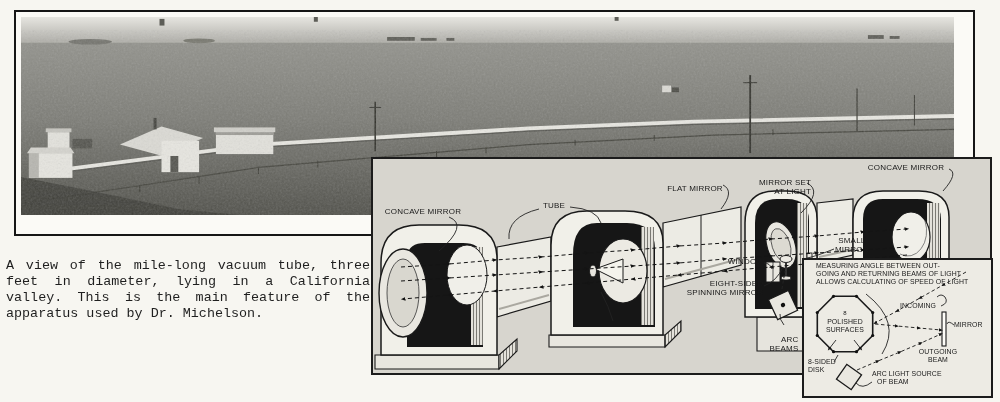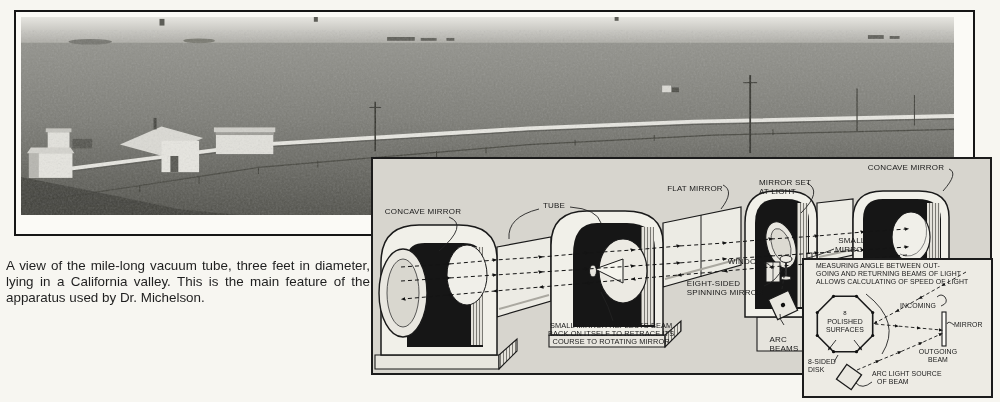--- a/index.html
+++ b/index.html
@@ -3,30 +3,30 @@
 <meta charset="utf-8">
 <style>
   html,body{margin:0;padding:0;background:#e9e8e3;}
   .page{position:relative;width:1000px;height:402px;background:#f7f6f1;overflow:hidden;
         font-family:"Liberation Sans",sans-serif;}
   
   .photo-frame{position:absolute;left:14px;top:10px;width:947px;height:212px;
                border:2px solid #161616;background:#fbfaf6;padding:5px;z-index:1;}
   .photo-frame svg{display:block;}
   
-  .caption{position:absolute;color:#1f1f1f;font-family:Liberation Sans, sans-serif;
+  .caption{position:absolute;color:#1f1f1f;font-family:Liberation Mono, monospace;
            text-align:justify;z-index:2;}
   .caption-1{left:6px;top:245px;width:364px;font-size:13.4px;line-height:16px;}
   .caption-2{left:51px;top:310px;width:319px;font-size:13.4px;line-height:15.2px;}
   
   .panel{position:absolute;left:371px;top:157px;width:621px;height:218px;
          background:#d7d5ce;border:2px solid #1c1c1c;box-sizing:border-box;z-index:3;}
   .panel svg{position:absolute;left:0;top:0;}
   .lbl{position:absolute;font-size:8px;line-height:8.6px;letter-spacing:.2px;
-       color:#191919;white-space:nowrap;text-align:left;transform:translateX(-50%);
+       color:#191919;white-space:nowrap;text-align:right;transform:translateX(-50%);
        font-family:"Liberation Sans",sans-serif;}
   .lbl.left{transform:none;text-align:center;}
   .lbl.note{font-size:7.4px;line-height:8.2px;letter-spacing:.1px;}
   
   .inset{position:absolute;left:802px;top:258px;width:191px;height:140px;
          background:#edebe4;border:2px solid #1c1c1c;box-sizing:border-box;z-index:4;}
   .inset svg{position:absolute;left:0;top:0;}
   .ilbl{position:absolute;font-size:6.9px;line-height:7.9px;letter-spacing:.1px;
         color:#191919;white-space:nowrap;font-family:"Liberation Sans",sans-serif;}
   .ilbl.ctr{transform:translateX(-50%);text-align:center;}
@@ -232,25 +232,20 @@
       <div>MIRROR</div>
     </div>
     <div class="lbl" style="left:352px;top:121px">
       <div>EIGHT-SIDED</div>
       <div>SPINNING MIRROR</div>
     </div>
     <div class="lbl" style="left:411px;top:177px">
       <div>ARC</div>
       <div>BEAMS</div>
     </div>
-    <div class="lbl left note" style="left:175px;top:163px">
-      <div>SMALL MIRROR REFLECTS BEAM</div>
-      <div>BACK ON ITSELF TO RETRACE ITS</div>
-      <div>COURSE TO ROTATING MIRROR</div>
-    </div>
   </div>
 
   <div class="inset">
     <svg width="187" height="136" viewBox="0 0 187 136">
 
       <polygon points="68.7,75.5 52.5,91.7 29.5,91.7 13.3,75.5 13.3,52.5 29.5,36.3 52.5,36.3 68.7,52.5" fill="#edebe4" stroke="#1a1a1a" stroke-width="1.6"></polygon>
       <g fill="#111">
         <circle cx="68.7" cy="75.5" r="1.6"></circle>
           <circle cx="52.5" cy="91.7" r="1.6"></circle>
         <circle cx="29.5" cy="91.7" r="1.6"></circle>

